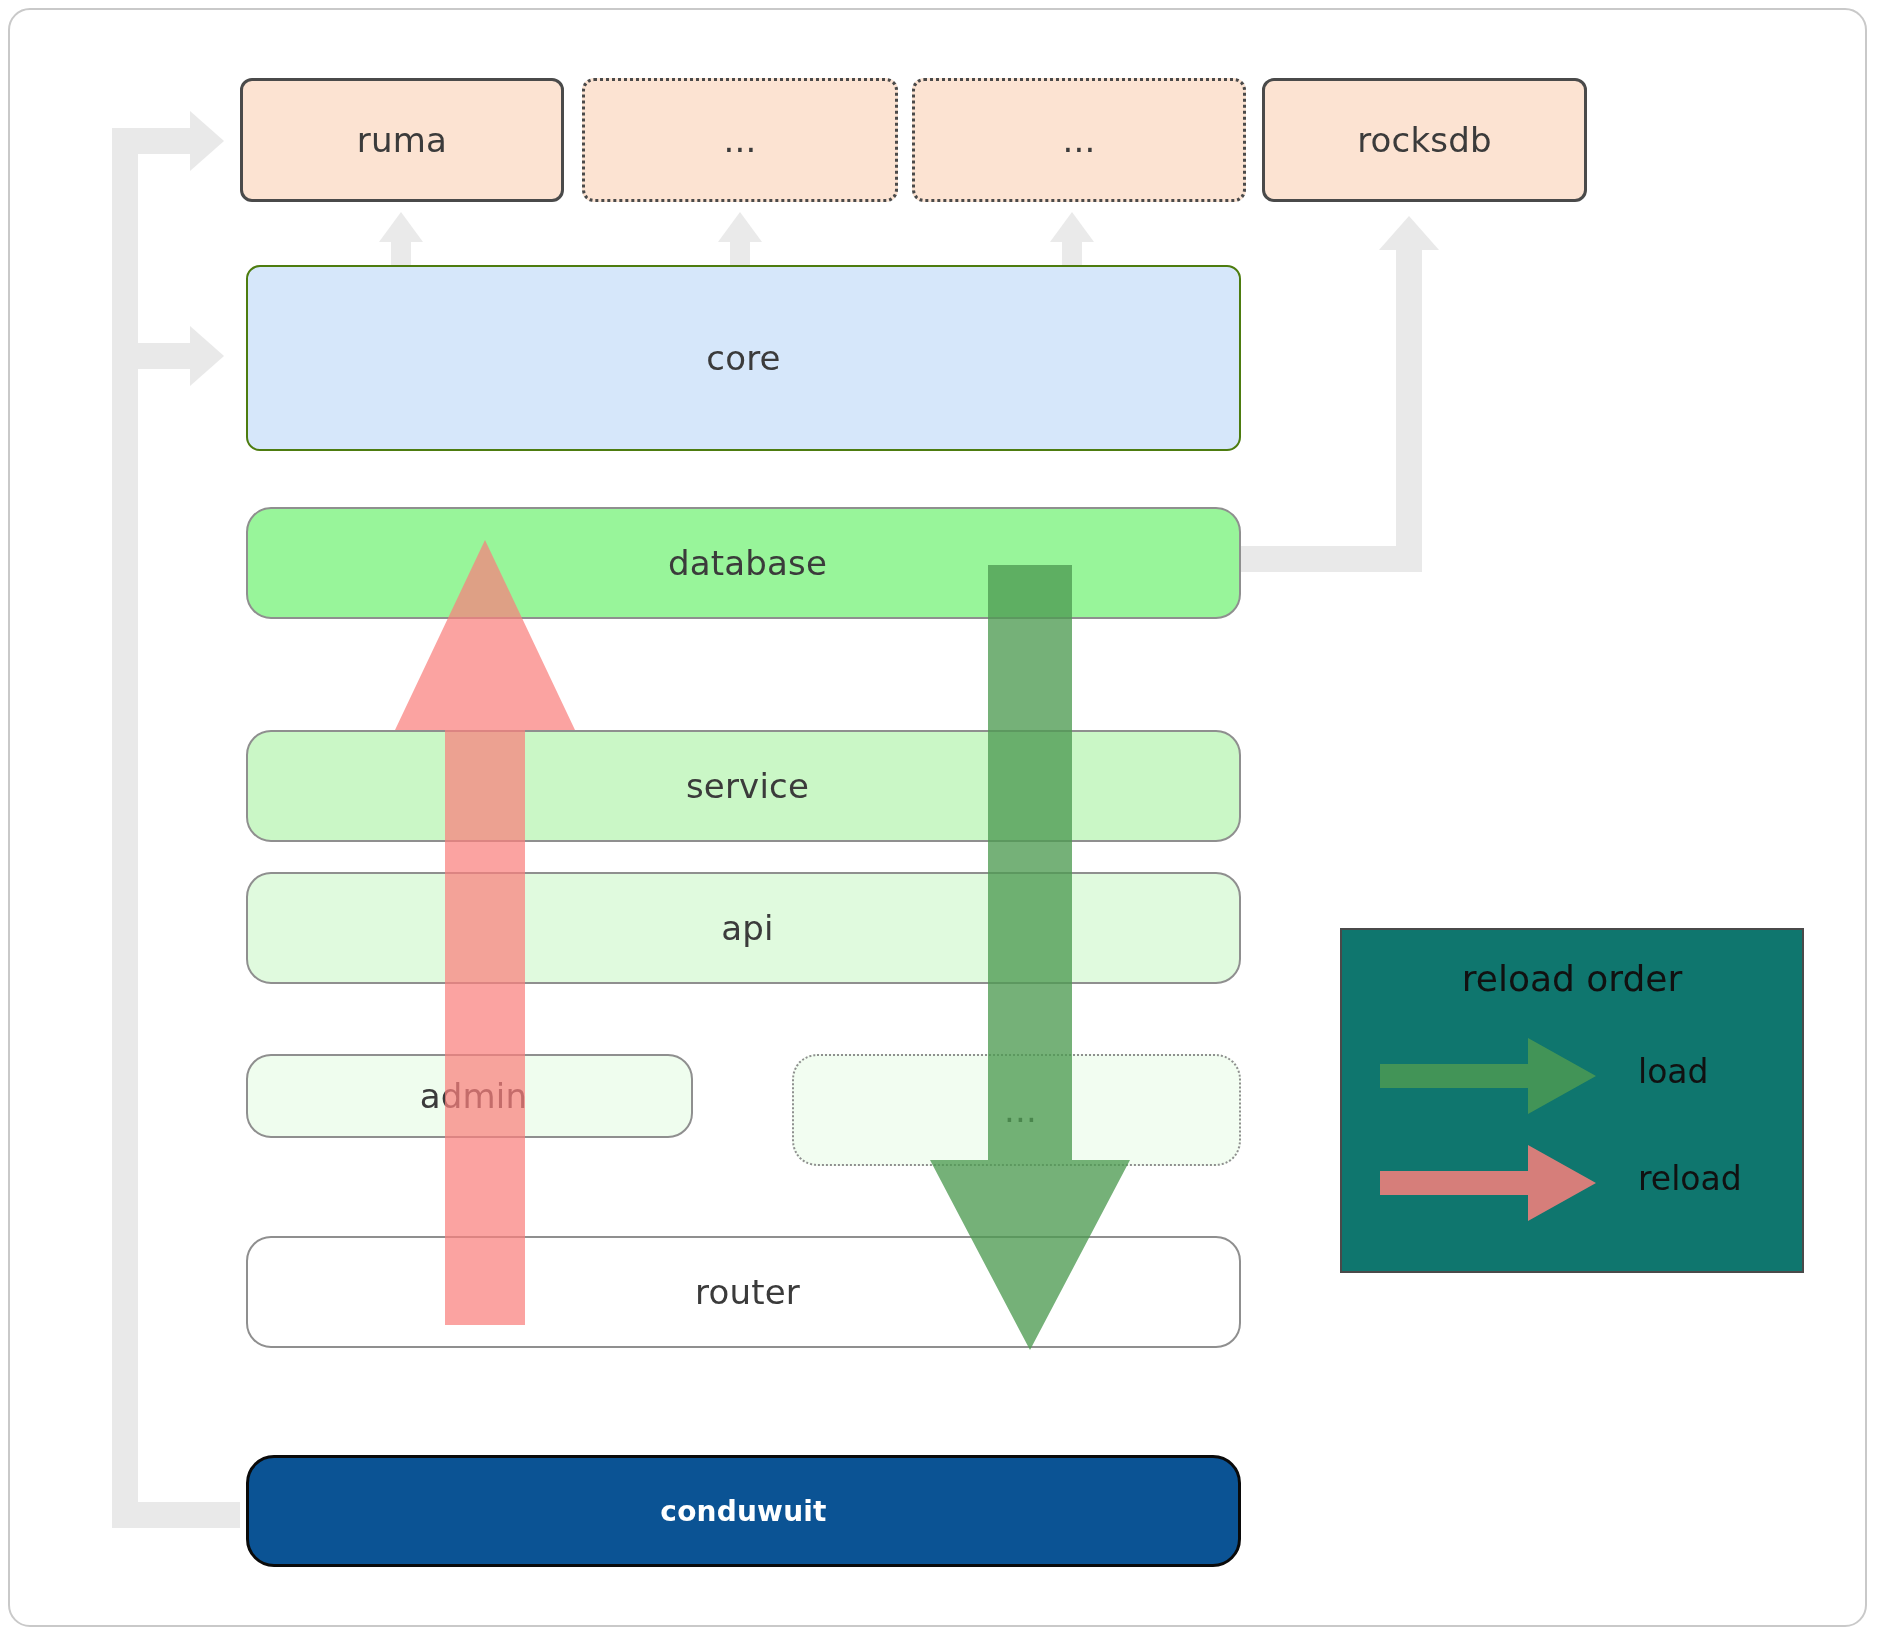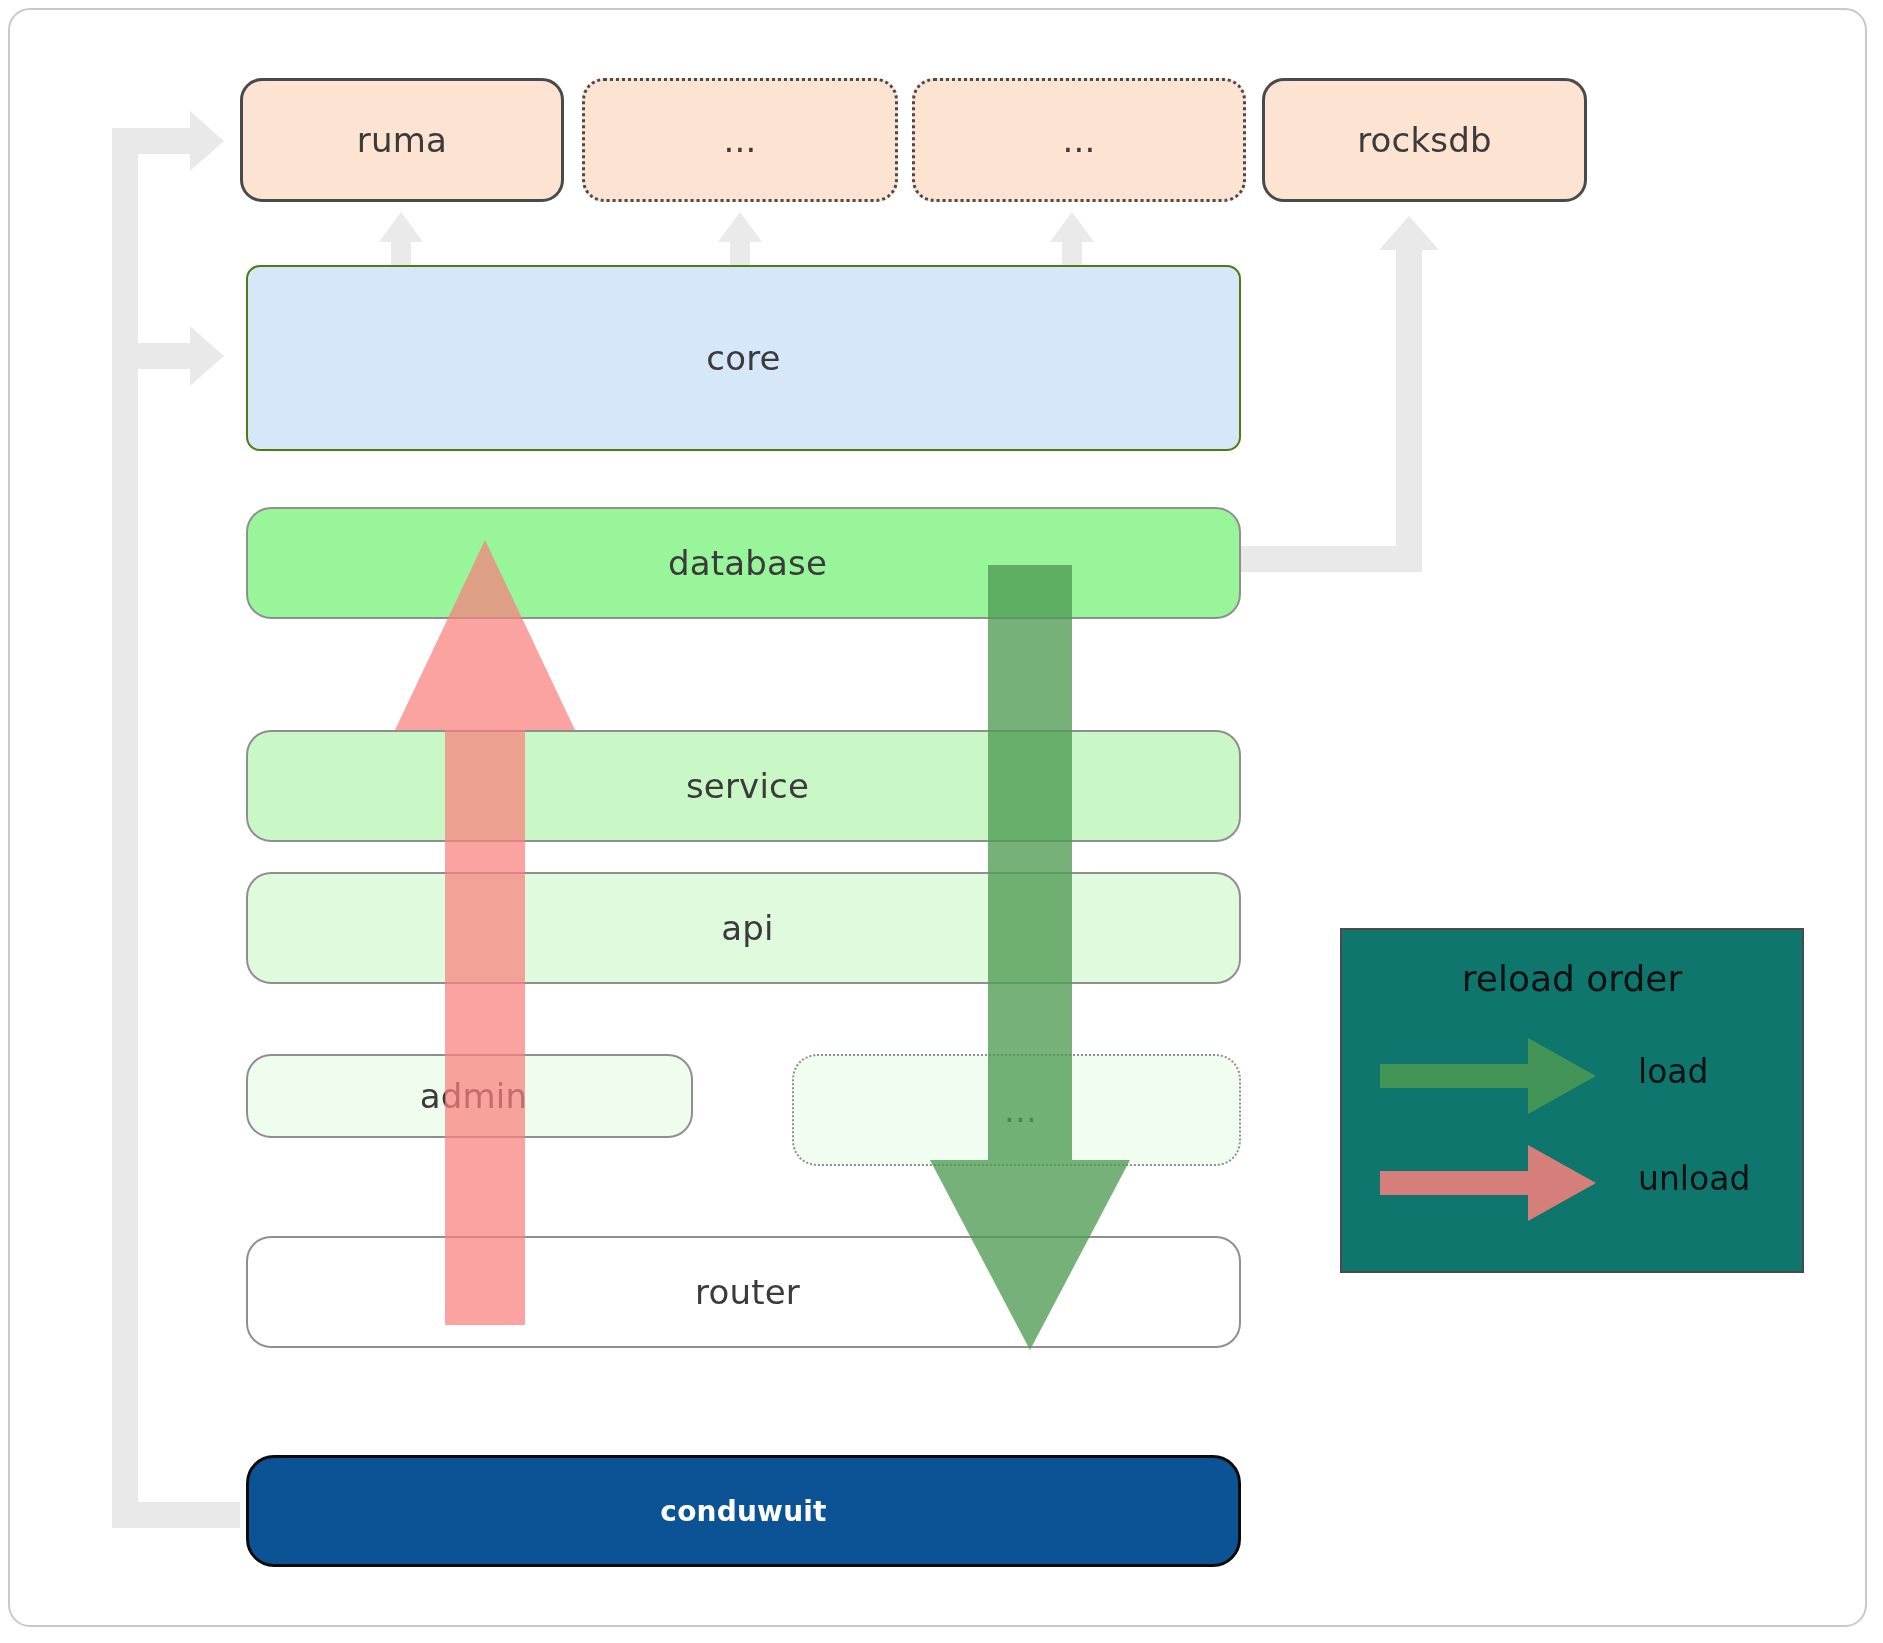--- a/index.html
+++ b/index.html
@@ -37,21 +37,21 @@
     font-size: 34px;
     letter-spacing: .2px;
     z-index: 3;
   }
   .node .lbl { position: relative; z-index: 4; }
 
   
   .dep {
     background: #fce3d2;
     border: 3px solid #4a4a4a;
-    border-radius: 22px;
+    border-radius: 12px;
     height: 120px;
   }
   .dep.dotted {
     border: 3px dotted #4a4a4a;
   }
 
   
   .core {
     background: #d6e7fa;
     border: 2px solid #4d7c0f;
@@ -241,15 +241,15 @@
         <polygon points="0,26 148,26 148,0 216,38 148,76 148,50 0,50" fill="#4e9b52" fill-opacity="0.82"></polygon>
       </svg>
     </div>
     <div class="legend-label" style="left:296px; top:122px;">load</div>
 
     <div class="legend-row" style="left:38px; top:215px;">
       <svg width="222" height="76" viewBox="0 0 222 76">
         <polygon points="0,26 148,26 148,0 216,38 148,76 148,50 0,50" fill="#f9807d" fill-opacity="0.85"></polygon>
       </svg>
     </div>
-    <div class="legend-label" style="left:296px; top:229px;">unload</div>
+    <div class="legend-label" style="left:296px; top:229px;">reload</div>
   </div>
 </div>
 
 </body></html>

